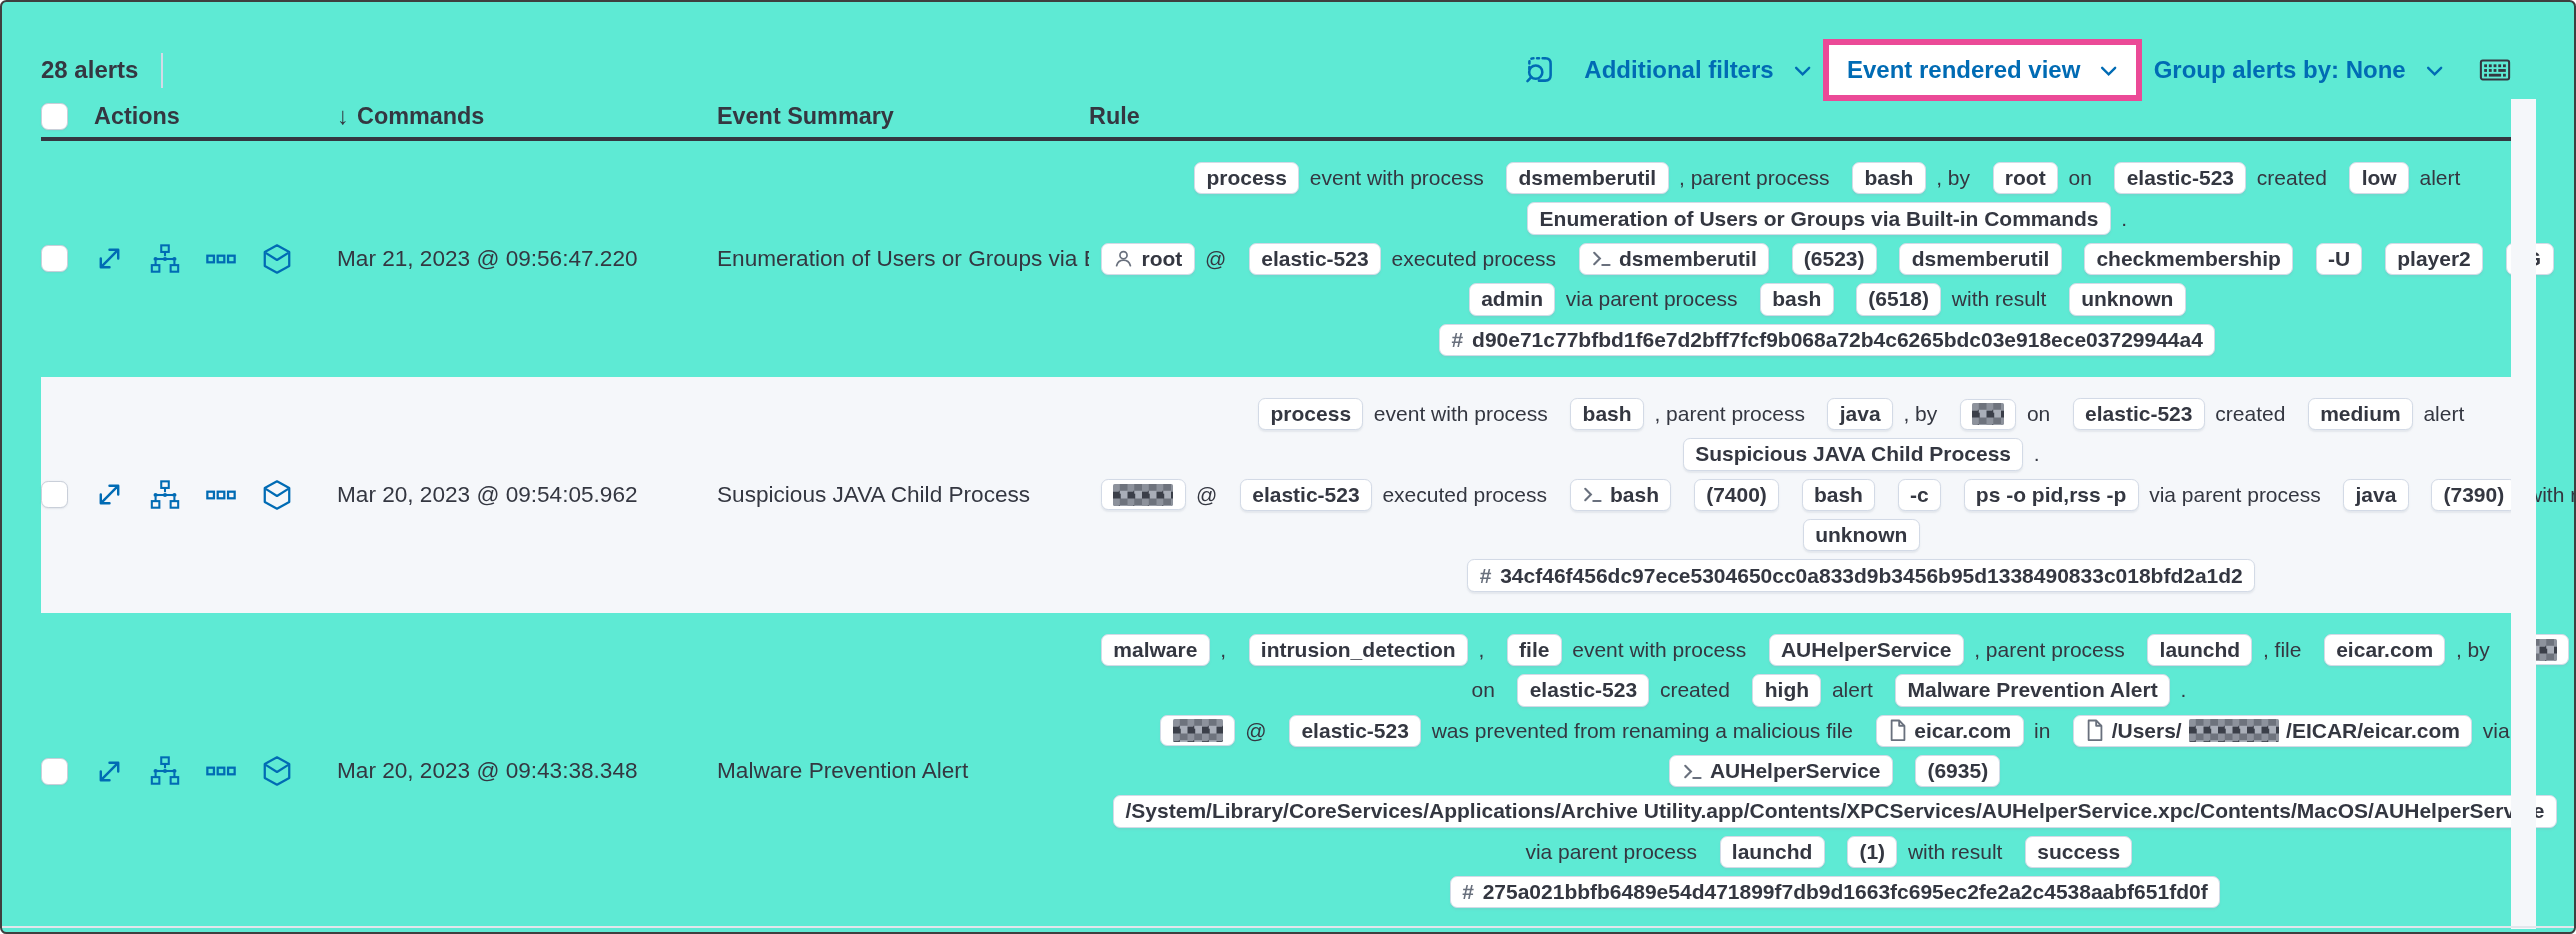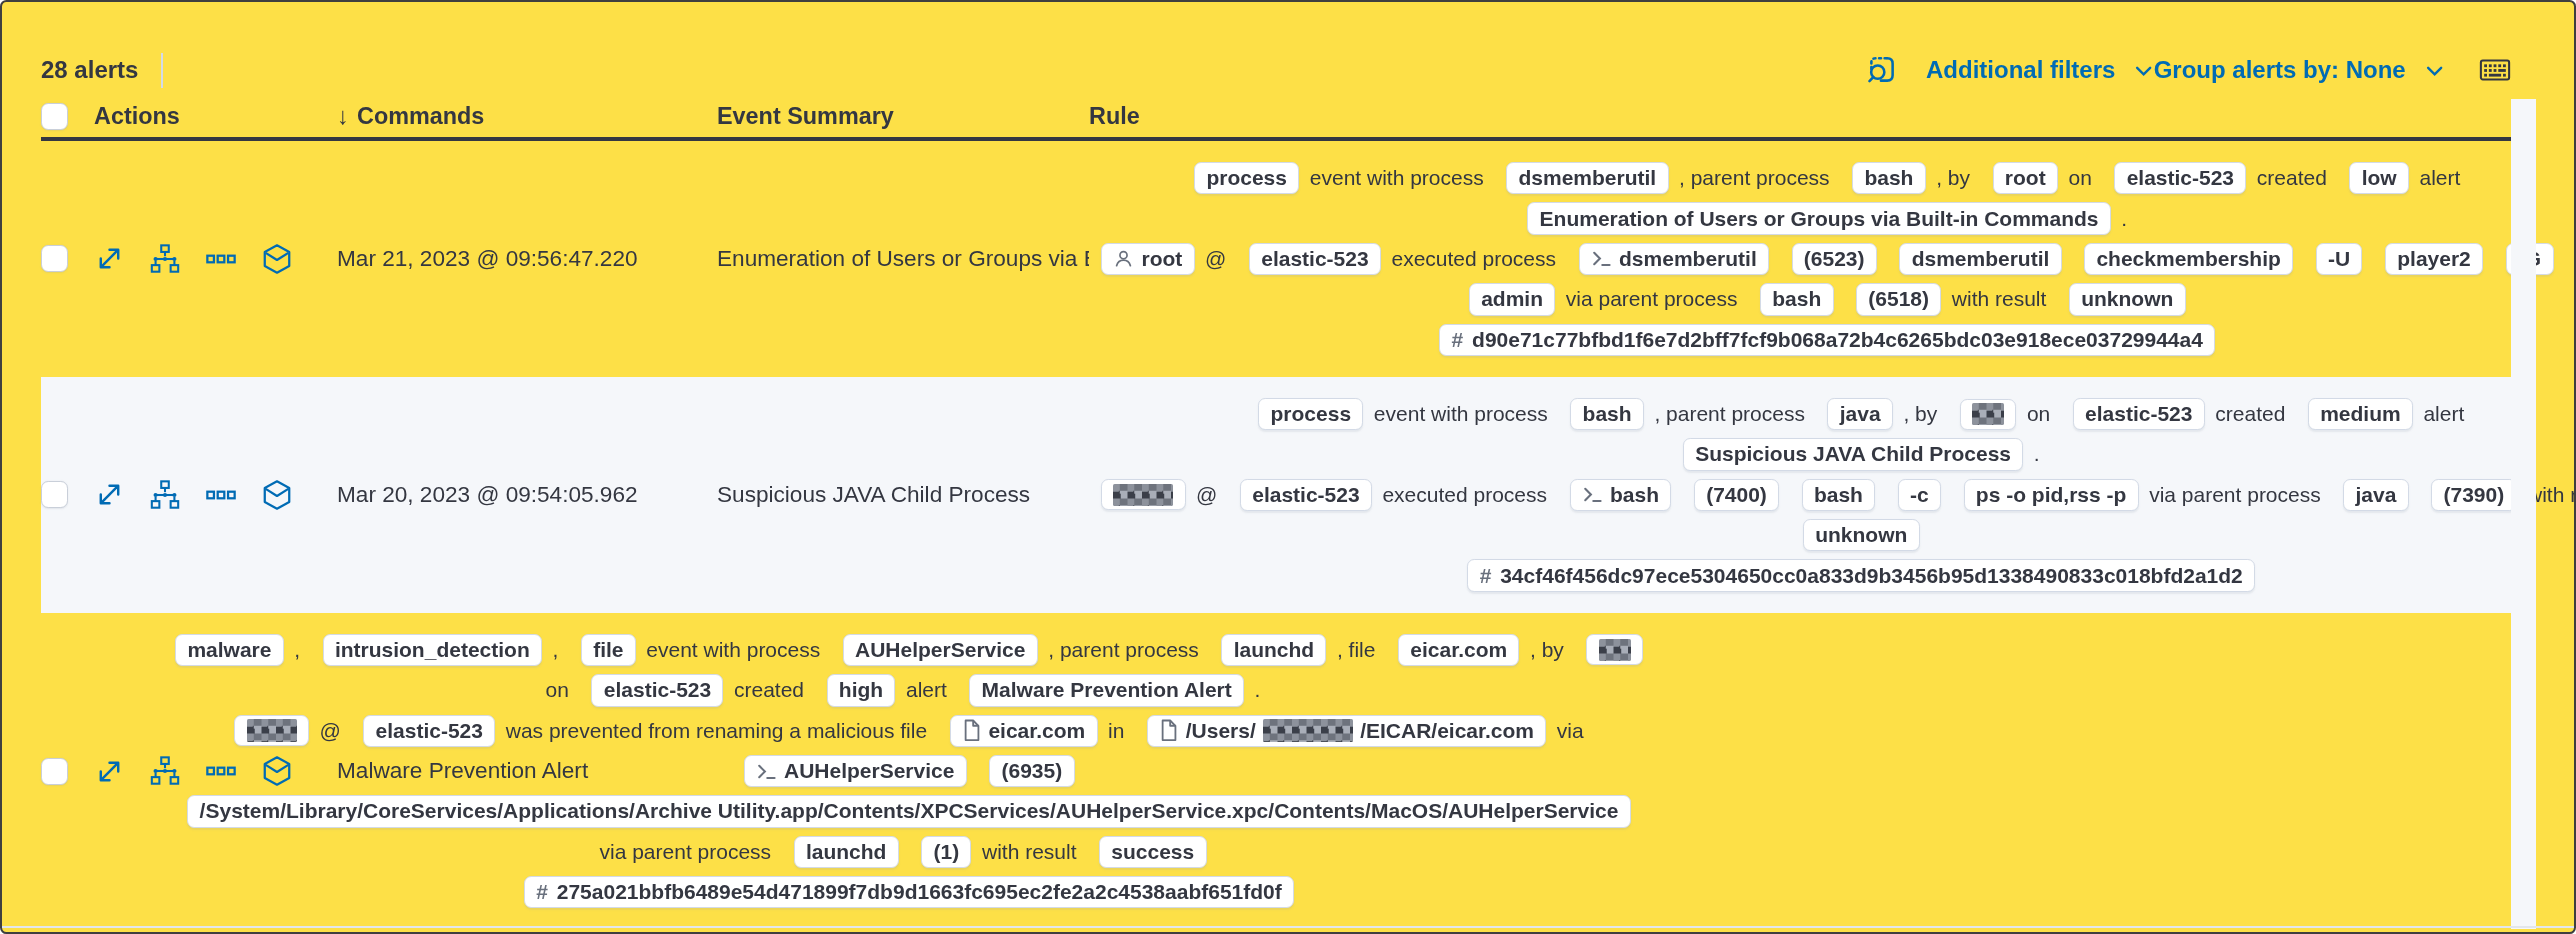--- a/index.html
+++ b/index.html
@@ -1,18 +1,18 @@
 <!DOCTYPE html>
 <html style="font-size:13px"><head>
 <meta charset="utf-8">
 <style>
   html,body{margin:0;padding:0;background:#fff;}
   body{font-family:"Liberation Sans","DejaVu Sans",sans-serif;color:#343741;}
   .frame{position:relative;width:2576px;height:934px;box-sizing:border-box;
-         border:2.4px solid #3f3f3f;border-radius:6.4px;background:#fde047;overflow:hidden;}
+         border:2.4px solid #3f3f3f;border-radius:6.4px;background:#5eead4;overflow:hidden;}
 
   
   .utility-bar{display:flex;align-items:center;padding:43px 63px 0 39px;height:50px;box-sizing:content-box;}
   .alert-count{font-size:24px;font-weight:600;color:#343741;}
   .count-divider{width:1.6px;height:35px;background:#d3dae6;margin-left:22.6px;}
   .toolbar-right{margin-left:auto;display:flex;align-items:center;}
   .blue-btn{display:inline-flex;align-items:center;gap:19px;color:#006bb4;font-size:24px;font-weight:600;
             cursor:pointer;white-space:nowrap;}
   .chev{display:inline-block;margin-top:3.2px;}
   .inspect-btn{margin-right:27px;display:inline-flex;}
@@ -73,20 +73,30 @@
 
       <span class="blue-btn">
         <span>Additional filters</span>
         <span class="chev">
           <svg width="19.3" height="13" viewBox="0 0 20 14" fill="none" stroke="#006bb4" stroke-width="2.6" stroke-linecap="round">
               <polyline points="3,3 10,10 17,3"></polyline>
             </svg>
         </span>
       </span>
 
+      <span class="highlight-box">
+        <span class="blue-btn">
+          <span>Event rendered view</span>
+          <span class="chev">
+            <svg width="19.3" height="13" viewBox="0 0 20 14" fill="none" stroke="#006bb4" stroke-width="2.6" stroke-linecap="round">
+                <polyline points="3,3 10,10 17,3"></polyline>
+              </svg>
+          </span>
+        </span>
+      </span>
 
       <span class="blue-btn">
         <span>Group alerts by: None</span>
         <span class="chev">
           <svg width="19.3" height="13" viewBox="0 0 20 14" fill="none" stroke="#006bb4" stroke-width="2.6" stroke-linecap="round">
               <polyline points="3,3 10,10 17,3"></polyline>
             </svg>
         </span>
       </span>
 
@@ -434,20 +444,21 @@
                 <rect x="24.5" y="13.5" width="7" height="7"></rect>
               </svg>
             </span>
             <span class="icon-btn">
               <svg width="32" height="32" viewBox="0 0 34 34" fill="none" stroke="#006bb4" stroke-width="2.4" stroke-linejoin="round">
                 <polygon points="17,2.5 30,9.5 30,24.5 17,31.5 4,24.5 4,9.5"></polygon>
                 <polyline points="5,10.5 17,18 29,10.5"></polyline>
               </svg>
             </span>
           </div>
+          <div class="cell-ts">Mar 20, 2023 @ 09:43:38.348</div>
           <div class="cell-rule">Malware Prevention Alert</div>
           <div class="cell-summary">
             <div class="sum-line">
               <span class="badge">
                 <span>malware</span>
               </span>
               <span class="conn">,</span>
               <span class="badge">
                 <span>intrusion_detection</span>
               </span>

